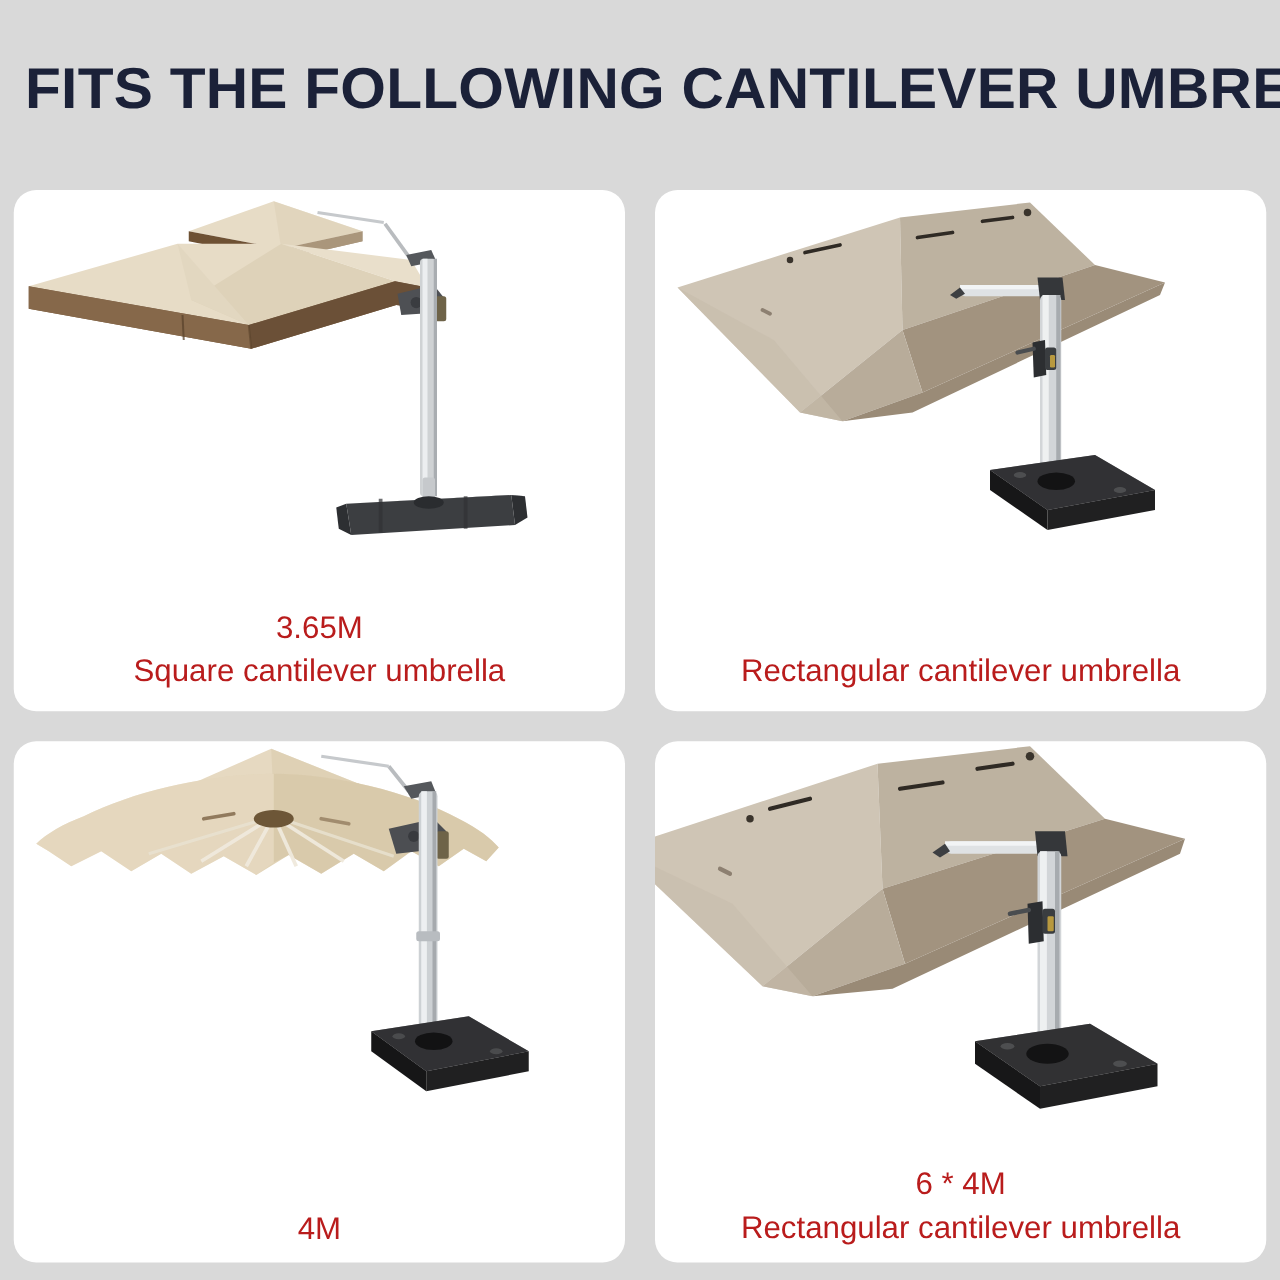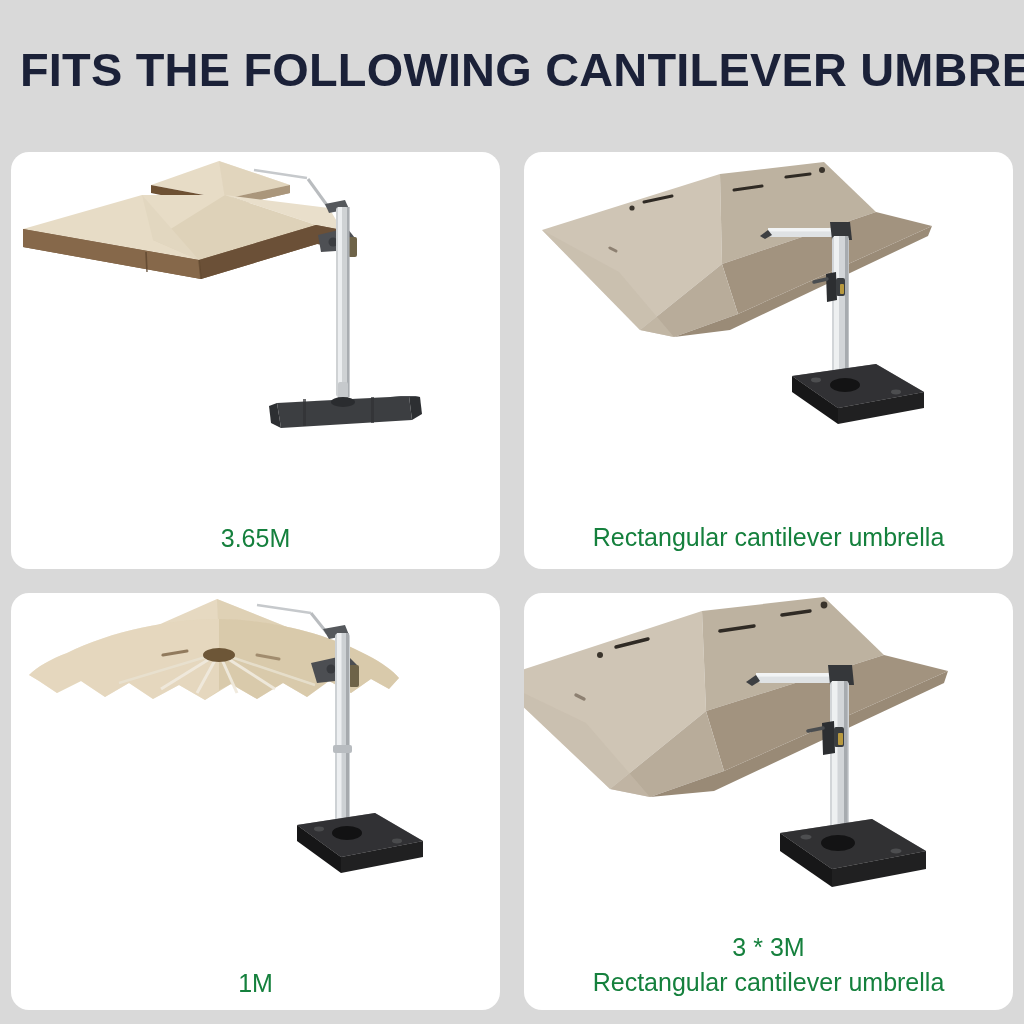--- a/index.html
+++ b/index.html
@@ -64,21 +64,21 @@
     width: 489px;
     height: 310px;
     overflow: hidden;
   }
   .caption {
     position: absolute;
     left: 0;
     bottom: 14px;
     width: 100%;
     text-align: center;
-    color: #15803d;
+    color: #b91c1c;
     font-family: "Liberation Sans", sans-serif;
   }
   .cap-size {
     font-size: 25px;
     line-height: 34px;
   }
   .cap-name {
     font-size: 25px;
     line-height: 36px;
   }
@@ -134,20 +134,21 @@
           <path d="M266 251 L270 276 L260 271 L258 254 Z" fill="#2d2f32"></path>
           <path d="M398 244 L401 268 L411 262 L409 245 Z" fill="#2d2f32"></path>
           <path d="M266 251 L398 244 L409 245 L401 244 Z" fill="#4b4e52"></path>
           <rect x="292" y="247" width="3" height="27" fill="#303234" opacity="0.7"></rect>
           <rect x="360" y="245" width="3" height="26" fill="#303234" opacity="0.7"></rect>
           <ellipse cx="332" cy="250" rx="12" ry="5" fill="#2a2c2f"></ellipse>
         </svg>
       </div>
       <div class="caption">
         <div class="cap-size">3.65M</div>
+        <div class="cap-name">Square cantilever umbrella</div>
       </div>
     </div>
 
     <div class="card r1">
       <div class="stage">
         <svg class="art-svg" width="489" height="310" viewBox="0 0 489 310">
 
           <path d="M18 78 L196 22 L198 112 L116 178 Z" fill="#cfc5b5"></path>
 
           <path d="M18 78 L196 22 L198 112 Z" fill="#c9bfae" opacity="0.0"></path>
@@ -251,21 +252,21 @@
           <path d="M286 232 L364 220 L412 248 L330 264 Z" fill="#2b2b2d"></path>
           <path d="M286 232 L330 264 L330 280 L286 248 Z" fill="#161617"></path>
           <path d="M330 264 L412 248 L412 264 L330 280 Z" fill="#202021"></path>
           <path d="M286 232 L364 220 L412 248 L330 264 Z" fill="#38383b" opacity="0.5"></path>
           <ellipse cx="336" cy="240" rx="15" ry="7" fill="#121213"></ellipse>
           <ellipse cx="308" cy="236" rx="5" ry="2.4" fill="#515254" opacity="0.8"></ellipse>
           <ellipse cx="386" cy="248" rx="5" ry="2.4" fill="#515254" opacity="0.8"></ellipse>
         </svg>
       </div>
       <div class="caption">
-        <div class="cap-size">1M</div>
+        <div class="cap-size">4M</div>
       </div>
     </div>
 
     <div class="card r2">
       <div class="stage">
         <svg class="art-svg" width="489" height="310" viewBox="0 0 489 310">
 
           <path d="M-30 86 L178 18 L182 118 L86 196 Z" fill="#cfc5b5"></path>
           <path d="M178 18 L300 4 L360 62 L182 118 Z" fill="#bdb2a0"></path>
           <path d="M182 118 L360 62 L424 78 L200 178 Z" fill="#a2937f"></path>
@@ -298,19 +299,19 @@
           <path d="M256 240 L348 226 L402 258 L308 276 Z" fill="#2b2b2d"></path>
           <path d="M256 240 L308 276 L308 294 L256 258 Z" fill="#171718"></path>
           <path d="M308 276 L402 258 L402 276 L308 294 Z" fill="#202021"></path>
           <path d="M256 240 L348 226 L402 258 L308 276 Z" fill="#37373a" opacity="0.5"></path>
           <ellipse cx="314" cy="250" rx="17" ry="8" fill="#131314"></ellipse>
           <ellipse cx="282" cy="244" rx="5.5" ry="2.6" fill="#555658" opacity="0.8"></ellipse>
           <ellipse cx="372" cy="258" rx="5.5" ry="2.6" fill="#555658" opacity="0.8"></ellipse>
         </svg>
       </div>
       <div class="caption">
-        <div class="cap-size">3 * 3M</div>
+        <div class="cap-size">6 * 4M</div>
         <div class="cap-name">Rectangular cantilever umbrella</div>
       </div>
     </div>
 
   </div>
 </div>
 
 </body></html>

